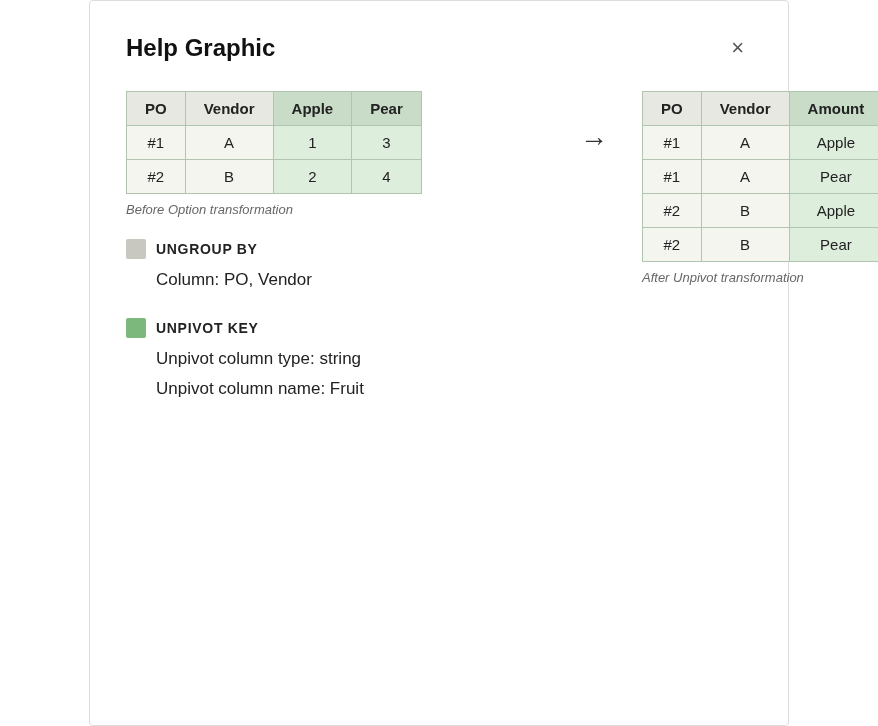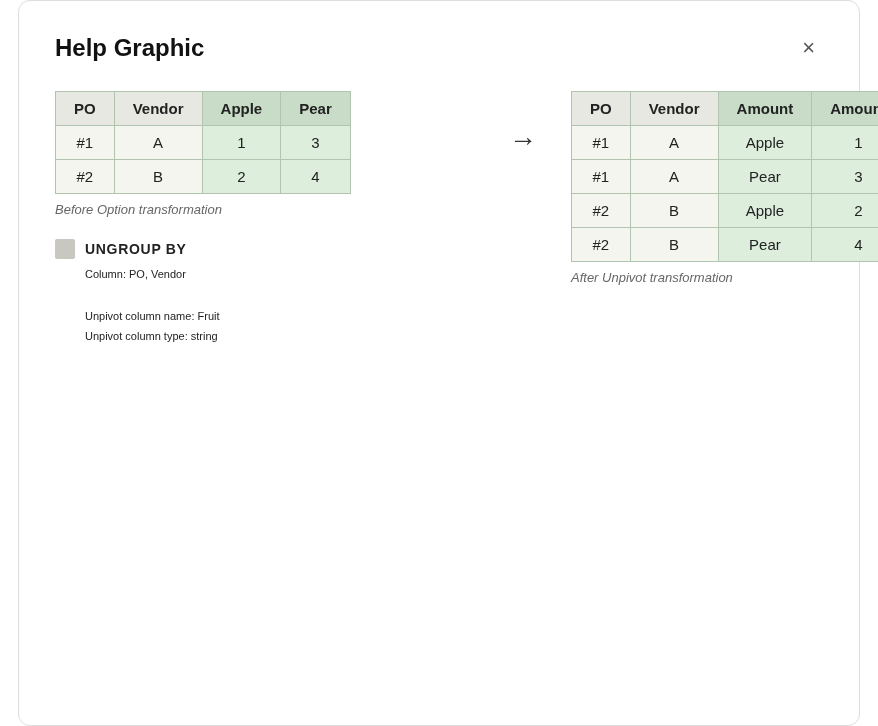--- a/index.html
+++ b/index.html
@@ -8,22 +8,22 @@
       background: #fff;
       width: 878px;
       min-height: 726px;
       display: flex;
       align-items: flex-start;
       justify-content: center;
     }
     .dialog {
       background: #fff;
       border: 1px solid #ddd;
-      border-radius: 12px;
-      width: 842px;
+      border-radius: 4px;
+      width: 700px;
       min-height: 726px;
       padding: 32px 36px 40px 36px;
       position: relative;
     }
     .dialog-header {
       display: flex;
       align-items: center;
       justify-content: space-between;
       margin-bottom: 28px;
     }
@@ -150,21 +150,21 @@
     .swatch-blue { background: #9ab8d8; }
     .legend-label {
       font-weight: 700;
       font-size: 14px;
       letter-spacing: 0.05em;
       color: #222;
       text-transform: uppercase;
     }
     .legend-body {
       padding-left: 30px;
-      font-size: 11px;
+      font-size: 17px;
       color: #222;
       line-height: 1.8;
     }
   </style>
 </head>
 <body>
 
 <div class="dialog">
   <div class="dialog-header">
     <span class="dialog-title">Help Graphic</span>
@@ -206,23 +206,27 @@
         <div class="legend-header">
           <div class="legend-swatch swatch-gray"></div>
           <span class="legend-label">UNGROUP BY</span>
         </div>
         <div class="legend-body">
           <div>Column: PO, Vendor</div>
         </div>
       </div>
 
       <div class="legend-section">
+        <div class="legend-header">
+          <div class="legend-swatch swatch-green"></div>
+          <span class="legend-label">UNPIVOT KEY</span>
+        </div>
         <div class="legend-body">
+          <div>Unpivot column type: string</div>
           <div>Unpivot column name: Fruit</div>
-          <div>Unpivot column type: string</div>
         </div>
       </div>
 
     </div>
 
     <div class="arrow-area">
       <span class="arrow">→</span>
     </div>
 
     <div class="right-panel">

